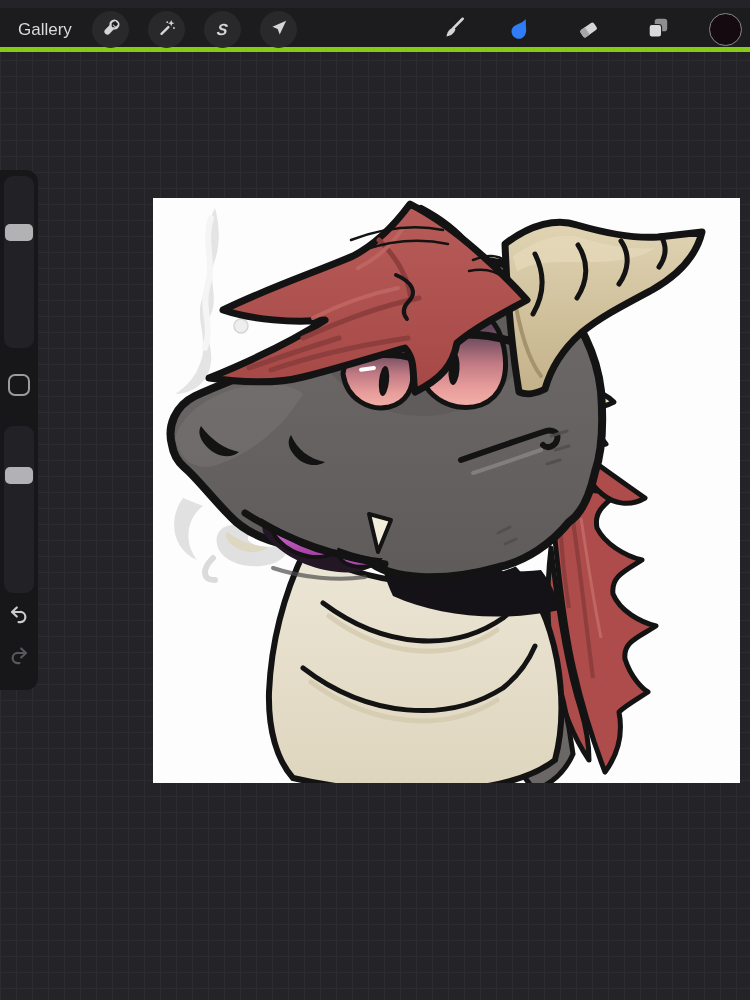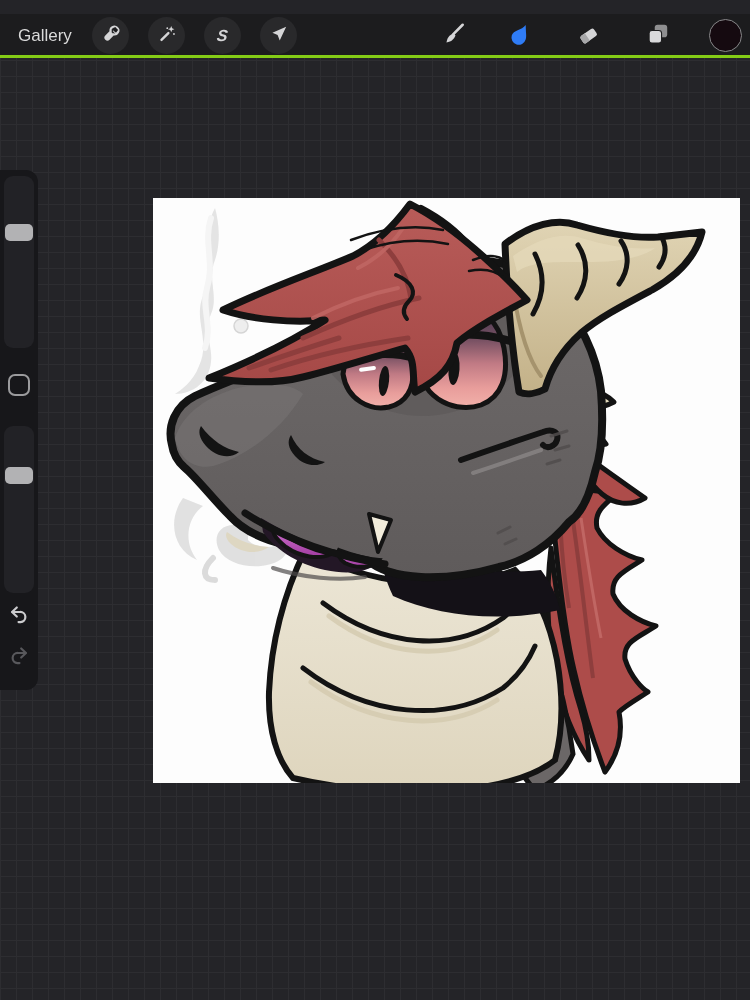--- a/index.html
+++ b/index.html
@@ -9,22 +9,22 @@
 
   
   #workspace { position:absolute; left:0; top:44px; width:750px; height:956px;
     background-color:#242428;
     background-image:
       linear-gradient(#2d2d31 1px, transparent 1px),
       linear-gradient(90deg, #2d2d31 1px, transparent 1px);
     background-size:16px 16px; }
 
   
-  #toolbar { position:absolute; left:0; top:14px; width:750px; height:44px;
-    background:#1c1c1e; border-bottom:3px solid #84cc16; z-index:30; }
+  #toolbar { position:absolute; left:0; top:8px; width:750px; height:44px;
+    background:#1c1c1e; border-bottom:5px solid #84cc16; z-index:30; }
   .gallery { position:absolute; left:18px; top:0; height:44px; line-height:44px;
     color:#dadada; font-size:17px; cursor:default; }
   .tool-circle { position:absolute; top:3px; width:37px; height:37px; border-radius:50%;
     background:#29292b; display:flex; align-items:center; justify-content:center; }
   .plain-tool { position:absolute; top:8px; width:28px; height:28px;
     display:flex; align-items:center; justify-content:center; }
   .sel-glyph { font-style:italic; font-weight:bold; font-size:16px; color:#d5d5d7;
     transform:skewX(-8deg); }
   .swatch { position:absolute; top:5px; width:33px; height:33px; border-radius:50%;
     background:#150a10; border:1.5px solid #88888a; }

